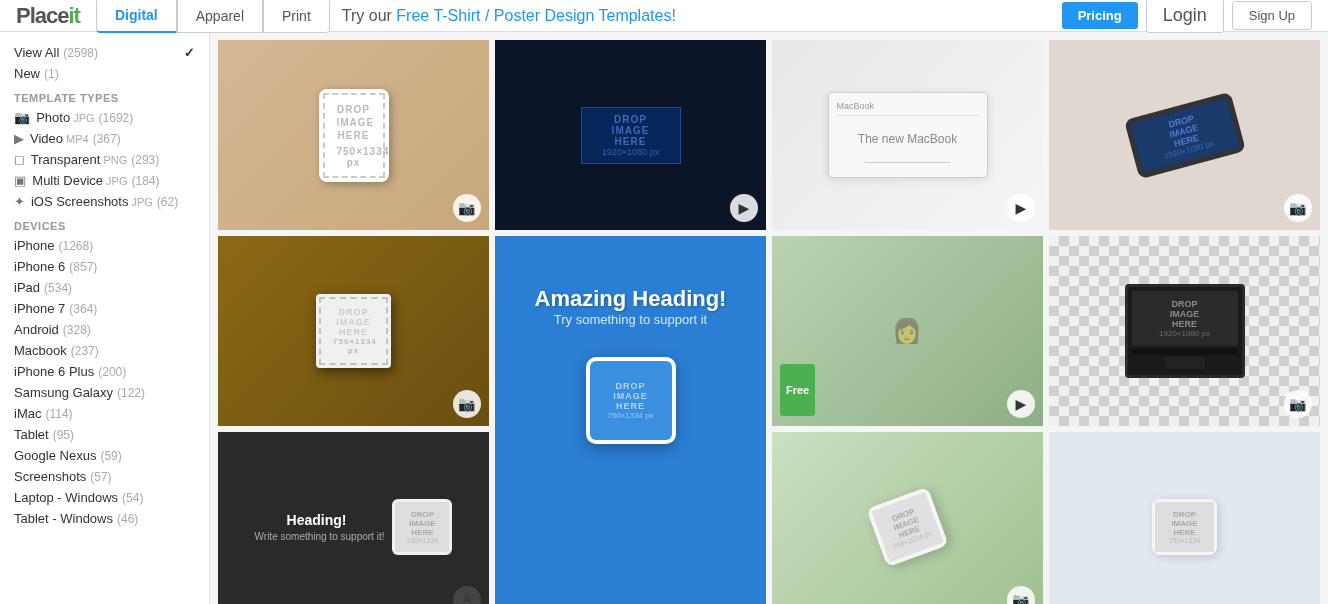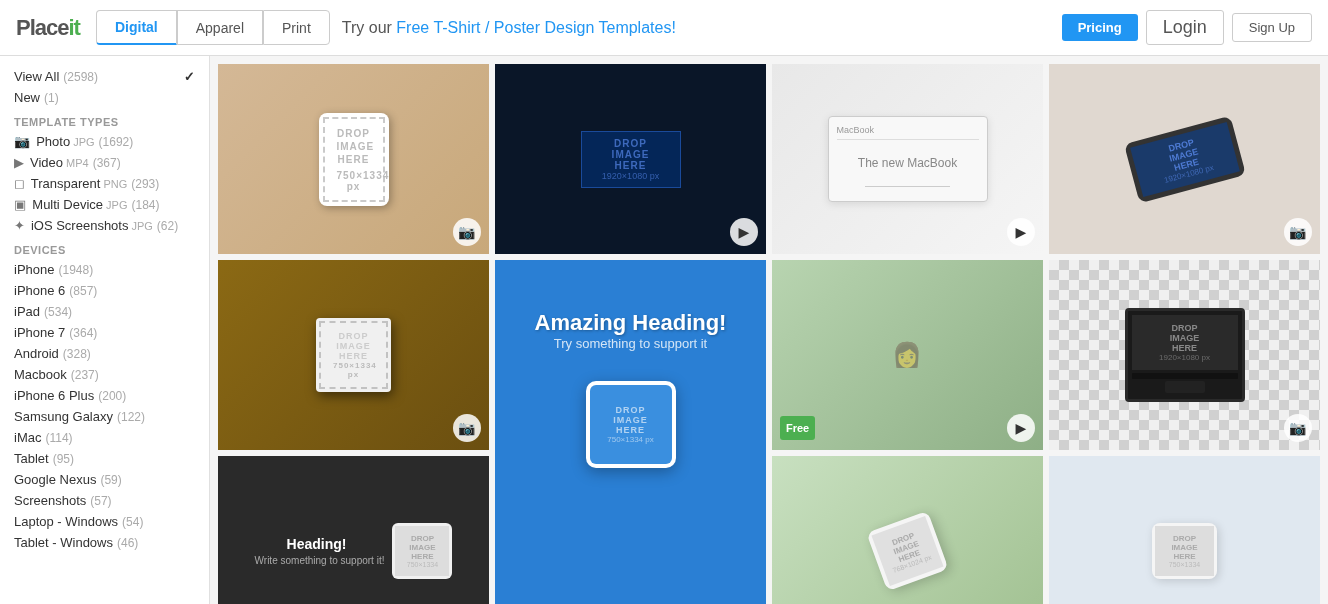--- a/index.html
+++ b/index.html
@@ -5,21 +5,21 @@
     * { margin: 0; padding: 0; box-sizing: border-box; }
     body { font-family: Arial, sans-serif; font-size: 13px; color: #333; background: #f5f5f5; width: 1328px; overflow-x: hidden; }
 
     
     #header {
       display: flex;
       align-items: center;
       background: #fff;
       border-bottom: 1px solid #ddd;
       padding: 0 16px;
-      height: 56px;
+      height: 32px;
       position: relative;
       z-index: 10;
     }
     #logo {
       font-size: 22px;
       font-weight: bold;
       color: #555;
       margin-right: 16px;
       letter-spacing: -1px;
     }
@@ -128,21 +128,21 @@
       font-size: 14px;
     }
     .grid-item .free-badge {
       position: absolute;
       bottom: 10px;
       left: 8px;
       background: #4CAF50;
       color: #fff;
       font-size: 11px;
       font-weight: bold;
-      padding: 6px 6px;
+      padding: 20px 6px;
       border-radius: 3px;
     }
     .grid-item .video-overlay {
       position: absolute;
       bottom: 8px;
       right: 8px;
       background: rgba(255,255,255,0.85);
       border-radius: 50%;
       width: 28px;
       height: 28px;
@@ -310,21 +310,21 @@
       <span class="sidebar-item-icon">✦</span>
       <span>iOS Screenshots</span>
       <span style="color:#aaa;font-size:11px;margin-left:3px;">JPG</span>
       <span class="count">(62)</span>
     </div>
 
     <div class="sidebar-group-label">Devices</div>
 
     <div class="sidebar-item">
       <span>iPhone</span>
-      <span class="count">(1948)</span>
+      <span class="count">(1268)</span>
     </div>
     <div class="sidebar-item">
       <span>iPhone 6</span>
       <span class="count">(857)</span>
     </div>
     <div class="sidebar-item">
       <span>iPad</span>
       <span class="count">(534)</span>
     </div>
     <div class="sidebar-item">

